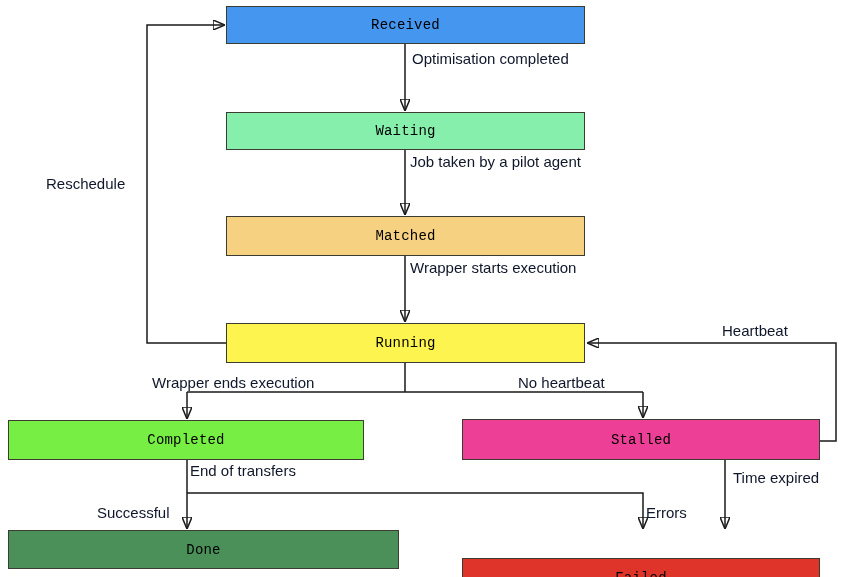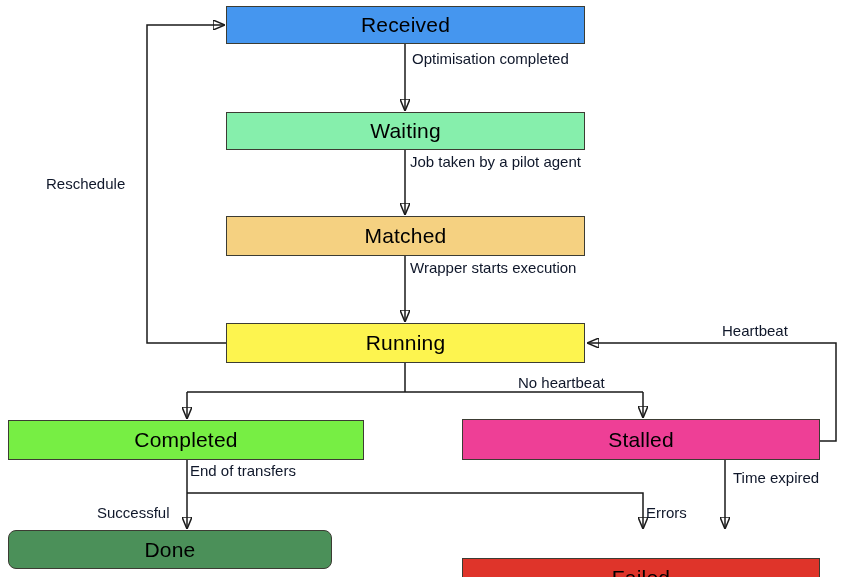--- a/index.html
+++ b/index.html
@@ -11,23 +11,24 @@
     height: 577px;
     background: #ffffff;
     overflow: hidden;
   }
   .state-box {
     position: absolute;
     border: 1.5px solid #3c3c33;
     display: flex;
     align-items: center;
     justify-content: center;
-    font-size: 21px;
+    font-size: 14px;
     color: #000000;
     letter-spacing: 0.2px;
+    font-family: Liberation Mono, monospace;
   }
   .edge-label {
     position: absolute;
     font-size: 15px;
     color: #0f172a;
     white-space: nowrap;
     line-height: 1.1;
   }
   svg.wires {
     position: absolute;
@@ -40,21 +41,21 @@
     stroke: #1a1a1a;
     stroke-width: 1.5;
   }
   
   #box-received  { left: 226px; top:   6px; width: 359px; height: 38px; }
   #box-waiting   { left: 226px; top: 112px; width: 359px; height: 38px; }
   #box-matched   { left: 226px; top: 216px; width: 359px; height: 40px; }
   #box-running   { left: 226px; top: 323px; width: 359px; height: 40px; }
   #box-completed { left:   8px; top: 420px; width: 356px; height: 40px; }
   #box-stalled   { left: 462px; top: 419px; width: 358px; height: 41px; }
-  #box-done      { left:   8px; top: 530px; width: 324px; height: 39px; border-radius: 8px; }
+  #box-done      { left:   8px; top: 530px; width: 391px; height: 39px; }
   #box-failed    { left: 462px; top: 558px; width: 358px; height: 40px; }
   
   #lbl-optimisation { left: 412px; top:  51px; }
   #lbl-job-taken    { left: 410px; top: 154px; }
   #lbl-wrapper-starts { left: 410px; top: 260px; text-align: center; }
   #lbl-reschedule   { left:  46px; top: 176px; }
   #lbl-wrapper-ends { left: 152px; top: 375px; }
   #lbl-no-heartbeat { left: 518px; top: 375px; }
   #lbl-heartbeat    { left: 722px; top: 323px; }
   #lbl-end-of-transfers { left: 190px; top: 463px; }
@@ -103,20 +104,21 @@
 
     <path d="M187,493 L643,493 L643,528" marker-end="url(#arw)"></path>
 
     <path d="M725,460 L725,528" marker-end="url(#arw)"></path>
   </svg>
 
   <div class="edge-label" id="lbl-optimisation">Optimisation completed</div>
   <div class="edge-label" id="lbl-job-taken">Job taken by a pilot agent</div>
   <div class="edge-label" id="lbl-wrapper-starts">Wrapper starts execution</div>
   <div class="edge-label" id="lbl-reschedule">Reschedule</div>
+  <div class="edge-label" id="lbl-wrapper-ends">Wrapper ends execution</div>
   <div class="edge-label" id="lbl-no-heartbeat">No heartbeat</div>
   <div class="edge-label" id="lbl-heartbeat">Heartbeat</div>
   <div class="edge-label" id="lbl-end-of-transfers">End of transfers</div>
   <div class="edge-label" id="lbl-successful">Successful</div>
   <div class="edge-label" id="lbl-errors">Errors</div>
   <div class="edge-label" id="lbl-time-expired">Time expired</div>
 
 </div>
 
 </body></html>

